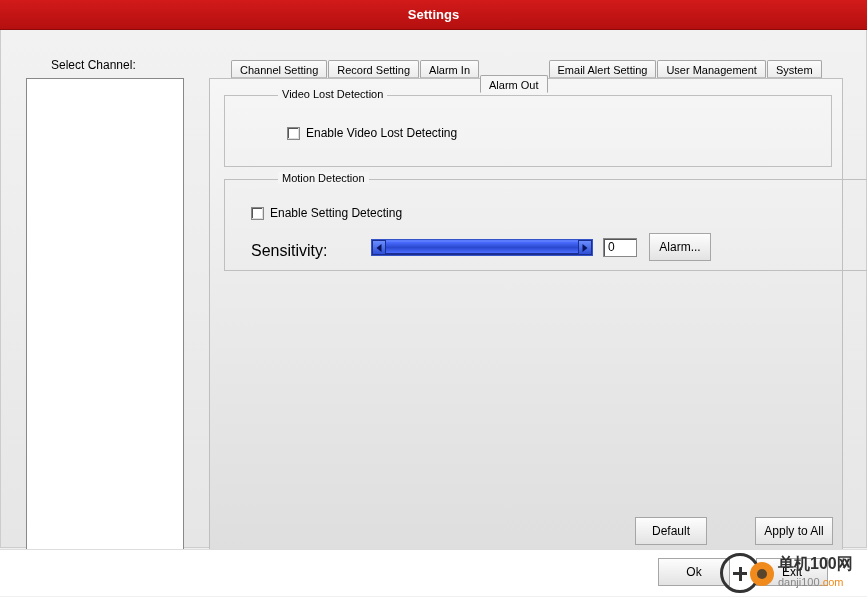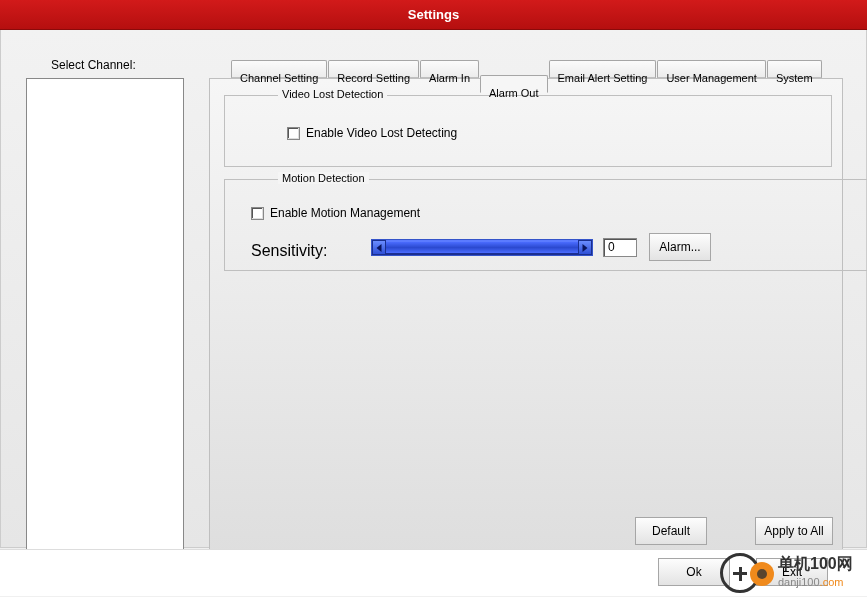--- a/index.html
+++ b/index.html
@@ -60,21 +60,21 @@
     position: absolute;
     top: 30px;
     left: 230px;
     height: 20px;
     display: flex;
     z-index: 2;
   }
   .tab {
     height: 18px;
     line-height: 18px;
-    padding: 8px 8px;
+    padding: 0 8px;
     font-size: 11px;
     border: 1px solid #a6a6a6;
     border-bottom: 1px solid #bfbfbf;
     background: linear-gradient(to bottom, #fbfbfb 0%, #ececec 100%);
     margin-right: 1px;
     border-radius: 2px 2px 0 0;
     color: #000;
     cursor: default;
     white-space: nowrap;
   }
@@ -305,21 +305,21 @@
         <span class="chk"></span>
         <span>Enable Video Lost Detecting</span>
       </div>
     </div>
 
     <div id="fs-motion" class="fieldset">
       <span class="legend legend-bg">Motion Detection</span>
 
       <div class="chk-row" style="top:26px; left:26px;">
         <span class="chk"></span>
-        <span>Enable Motion Management</span>
+        <span>Enable Setting Detecting</span>
       </div>
 
       <div class="sens-label">Sensitivity:</div>
 
       <div class="slider">
         <div class="slider-btn">
           <span class="arrow-left"></span>
         </div>
         <div class="slider-track"></div>
         <div class="slider-btn">

